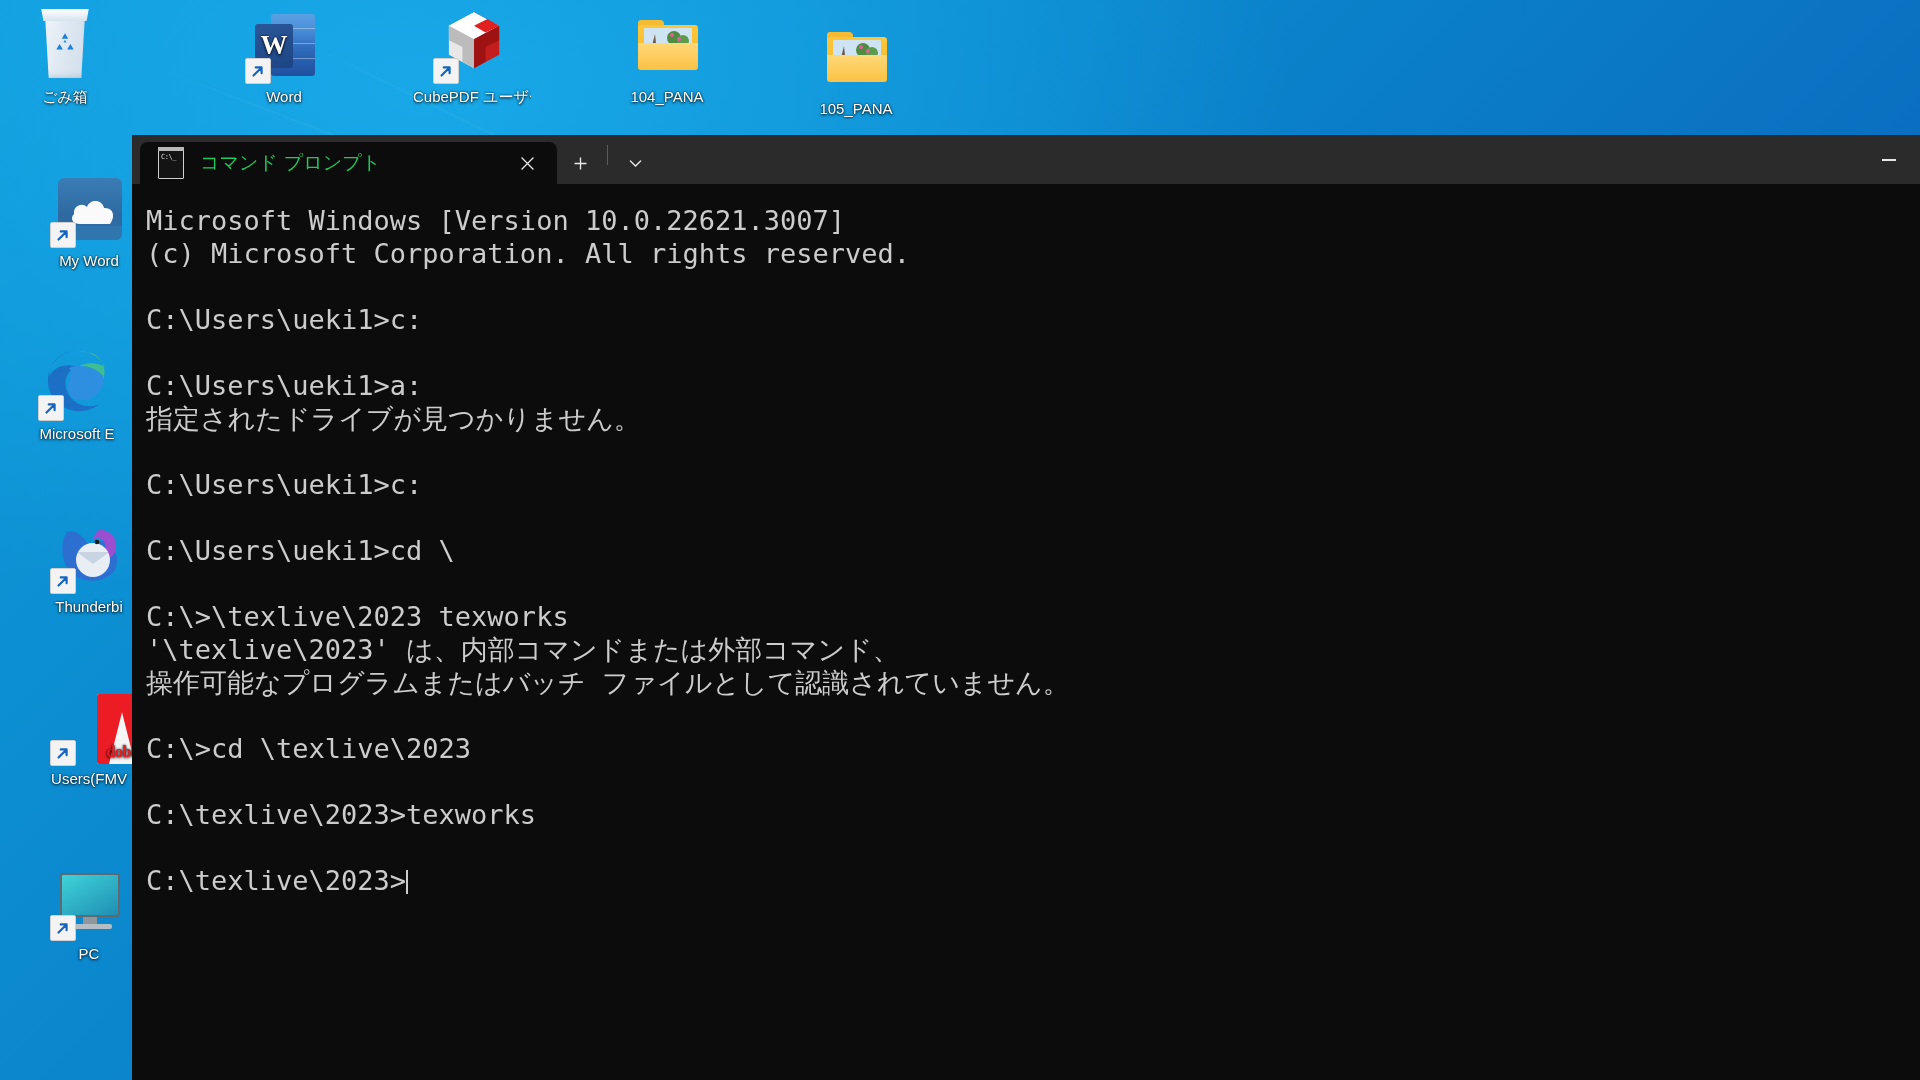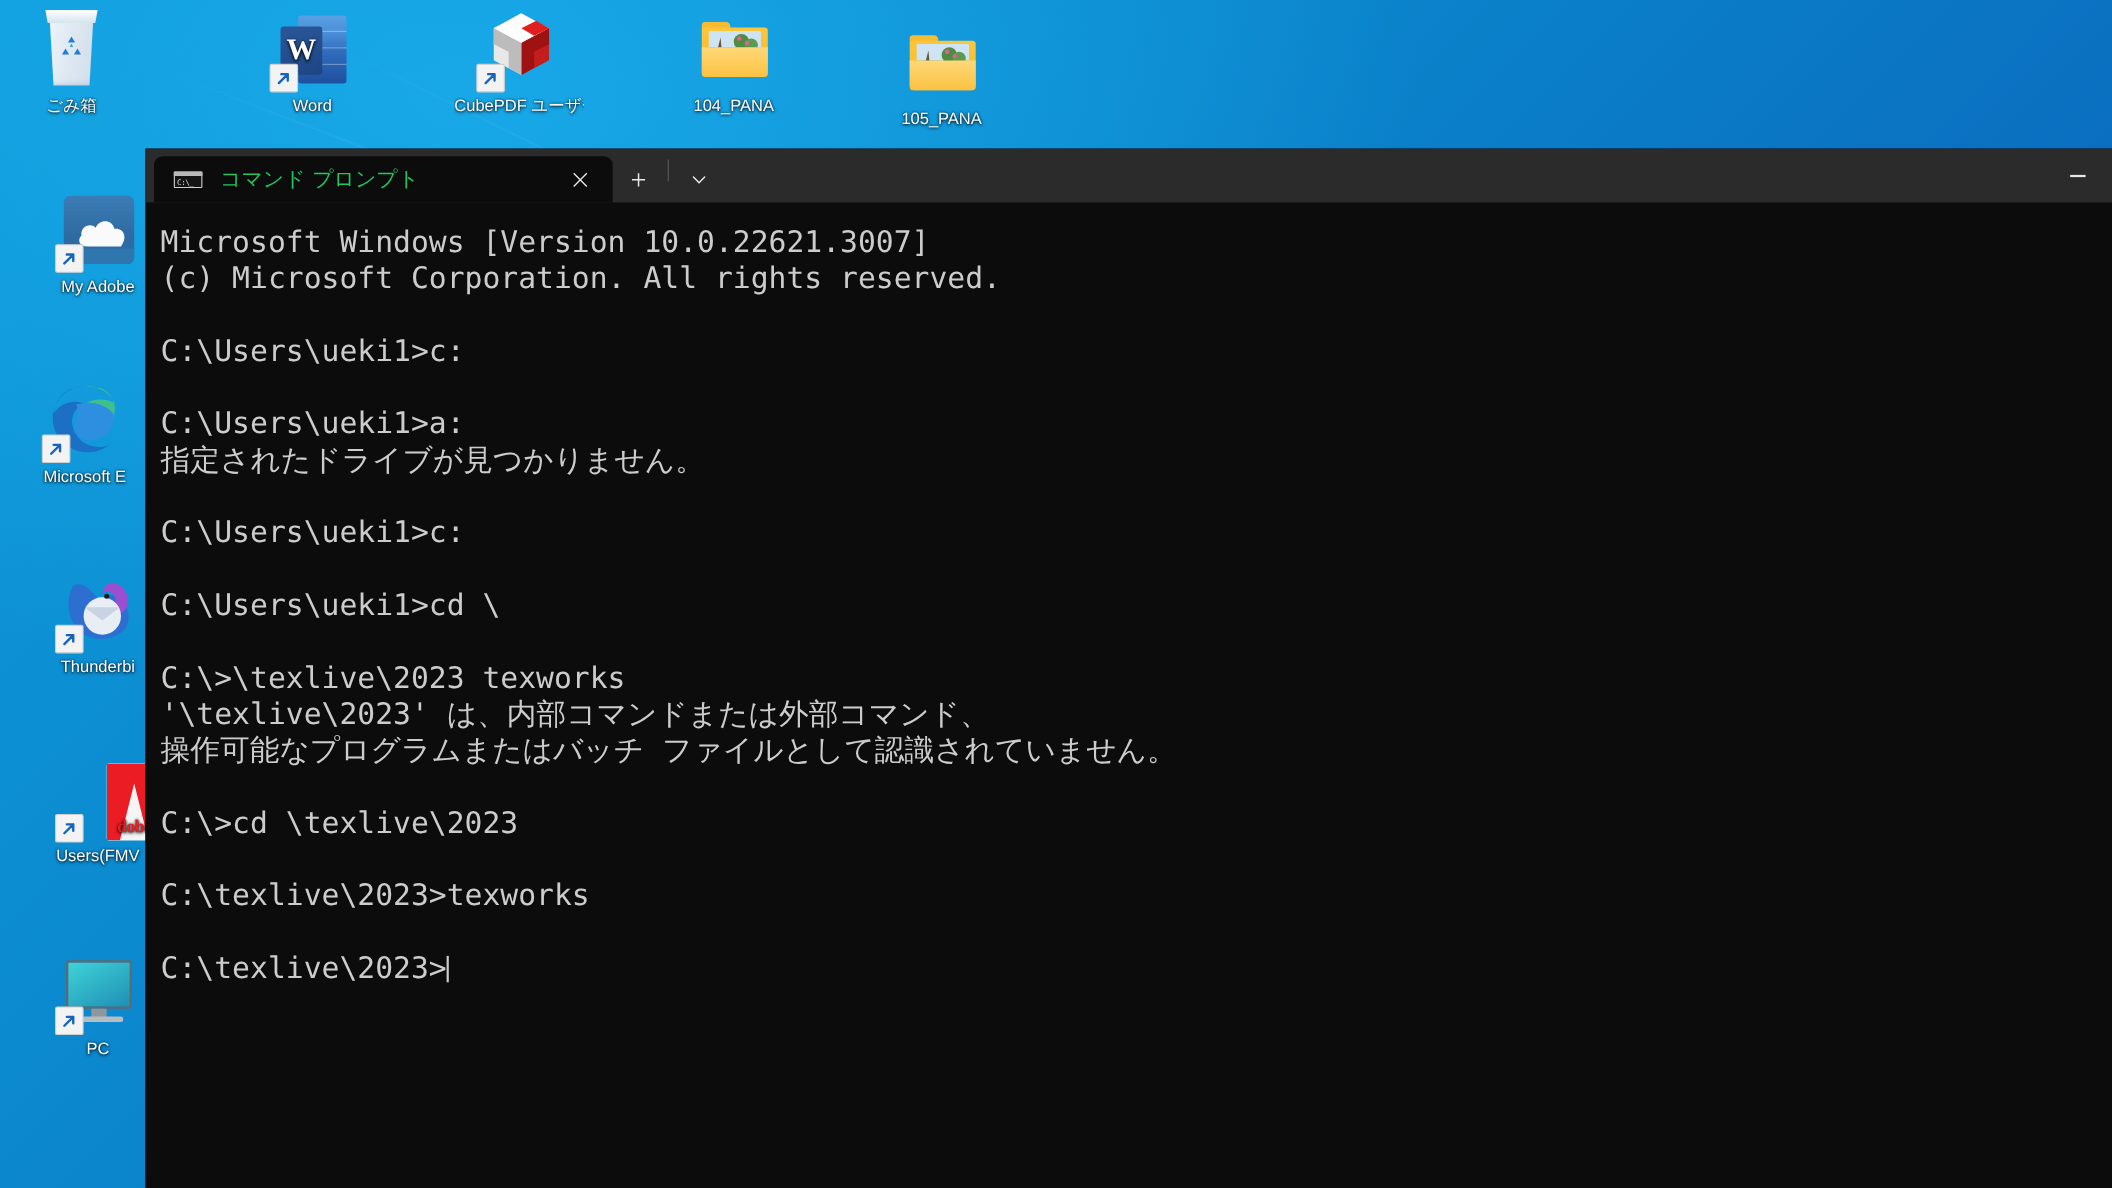--- a/index.html
+++ b/index.html
@@ -111,21 +111,21 @@
     position:absolute; left:132px; top:135px; width:1788px; height:945px;
     background:#0c0c0c; overflow:hidden;
   }
   #titlebar {
     height:49px; background:#2b2b2b; display:flex; align-items:flex-end; position:relative;
   }
   .tab {
     height:42px; width:417px; background:#0c0c0c; border-radius:8px 8px 0 0;
     display:flex; align-items:center; padding:0 0 0 18px; position:relative; margin-left:8px;
   }
-  .tab-icon { width:26px; height:15px; position:relative; flex:0 0 auto; }
+  .tab-icon { width:26px; height:32px; position:relative; flex:0 0 auto; }
   .tab-icon .frame { position:absolute; inset:0; border:1px solid #cfcfcf; background:#141414; border-radius:1px;}
   .tab-icon .bar { position:absolute; left:0; right:0; top:0; height:4px; background:#b9b9b9; }
   .tab-icon .prompt { position:absolute; left:3px; top:6px; font-size:7px; color:#d8d8d8;
                       font-family:"DejaVu Sans Mono", monospace; letter-spacing:-.5px; }
   .tab-title {
     margin-left:16px; color:#22c55e; font-size:19px; white-space:nowrap;
     font-family:"DejaVu Sans", sans-serif;
   }
   .tab-close {
     position:absolute; right:14px; top:50%; transform:translateY(-50%);
@@ -258,21 +258,21 @@
             <svg class="cloud-shape" viewBox="0 0 50 32">
               <path d="M12 30 C4 30 2 24 6 20 C5 12 14 8 19 13 C22 5 34 5 36 14 C45 13 48 22 42 30 Z" fill="#fafafa"></path>
             </svg>
           </span>
           <span class="shortcut">
             <svg viewBox="0 0 20 20">
               <path d="M5 15 L14 6 M7.5 6 H14 V12.5" stroke="#1565c0" stroke-width="2.4" fill="none" stroke-linecap="round" stroke-linejoin="round"></path>
             </svg>
           </span>
         </div>
-        <span class="icon-label">My Adobe</span>
+        <span class="icon-label">My Word</span>
       </div>
       <div class="icon-cell" style="left: 18px; top: 345px;">
         <div class="icon-art">
           <svg class="edge" viewBox="0 0 66 66">
             <path d="M33 3 C16 3 5 14 4 28 C10 18 22 15 31 19 C22 23 18 33 22 43 C27 56 42 62 55 56 C47 62 38 64 30 63 C13 60 3 47 3 33 C3 16 16 3 33 3 Z" fill="#1b6fc4"></path>
             <path d="M33 3 C45 3 55 9 60 19 C52 14 40 14 33 19 C44 17 54 23 58 32 C62 22 58 10 47 5 Z" fill="#3fbf8f"></path>
             <path d="M24 20 C35 16 50 18 58 28 C60 40 52 50 40 52 C29 54 22 47 23 38 C24 30 28 24 24 20 Z" fill="#2e8fe0"></path>
           </svg>
           <span class="shortcut">
             <svg viewBox="0 0 20 20">

